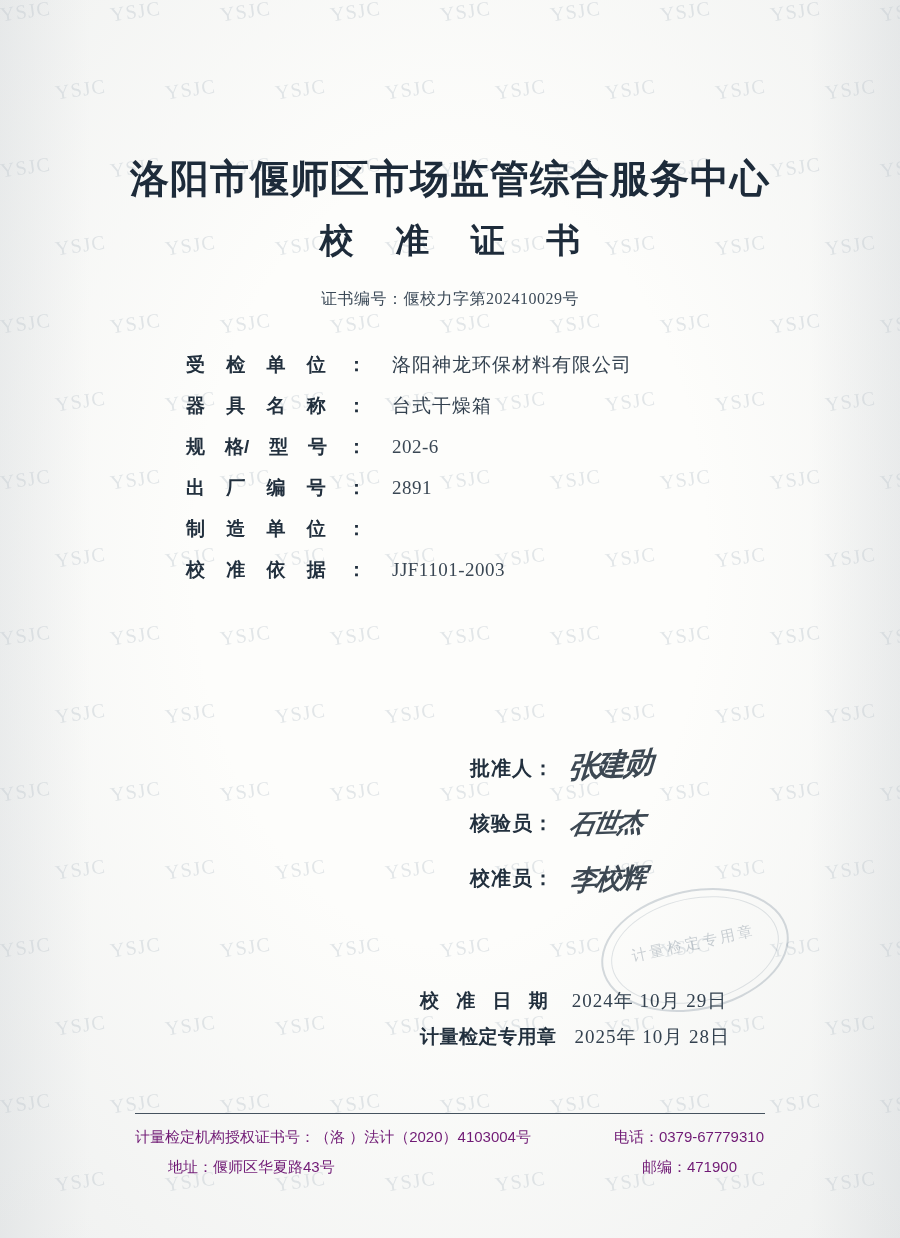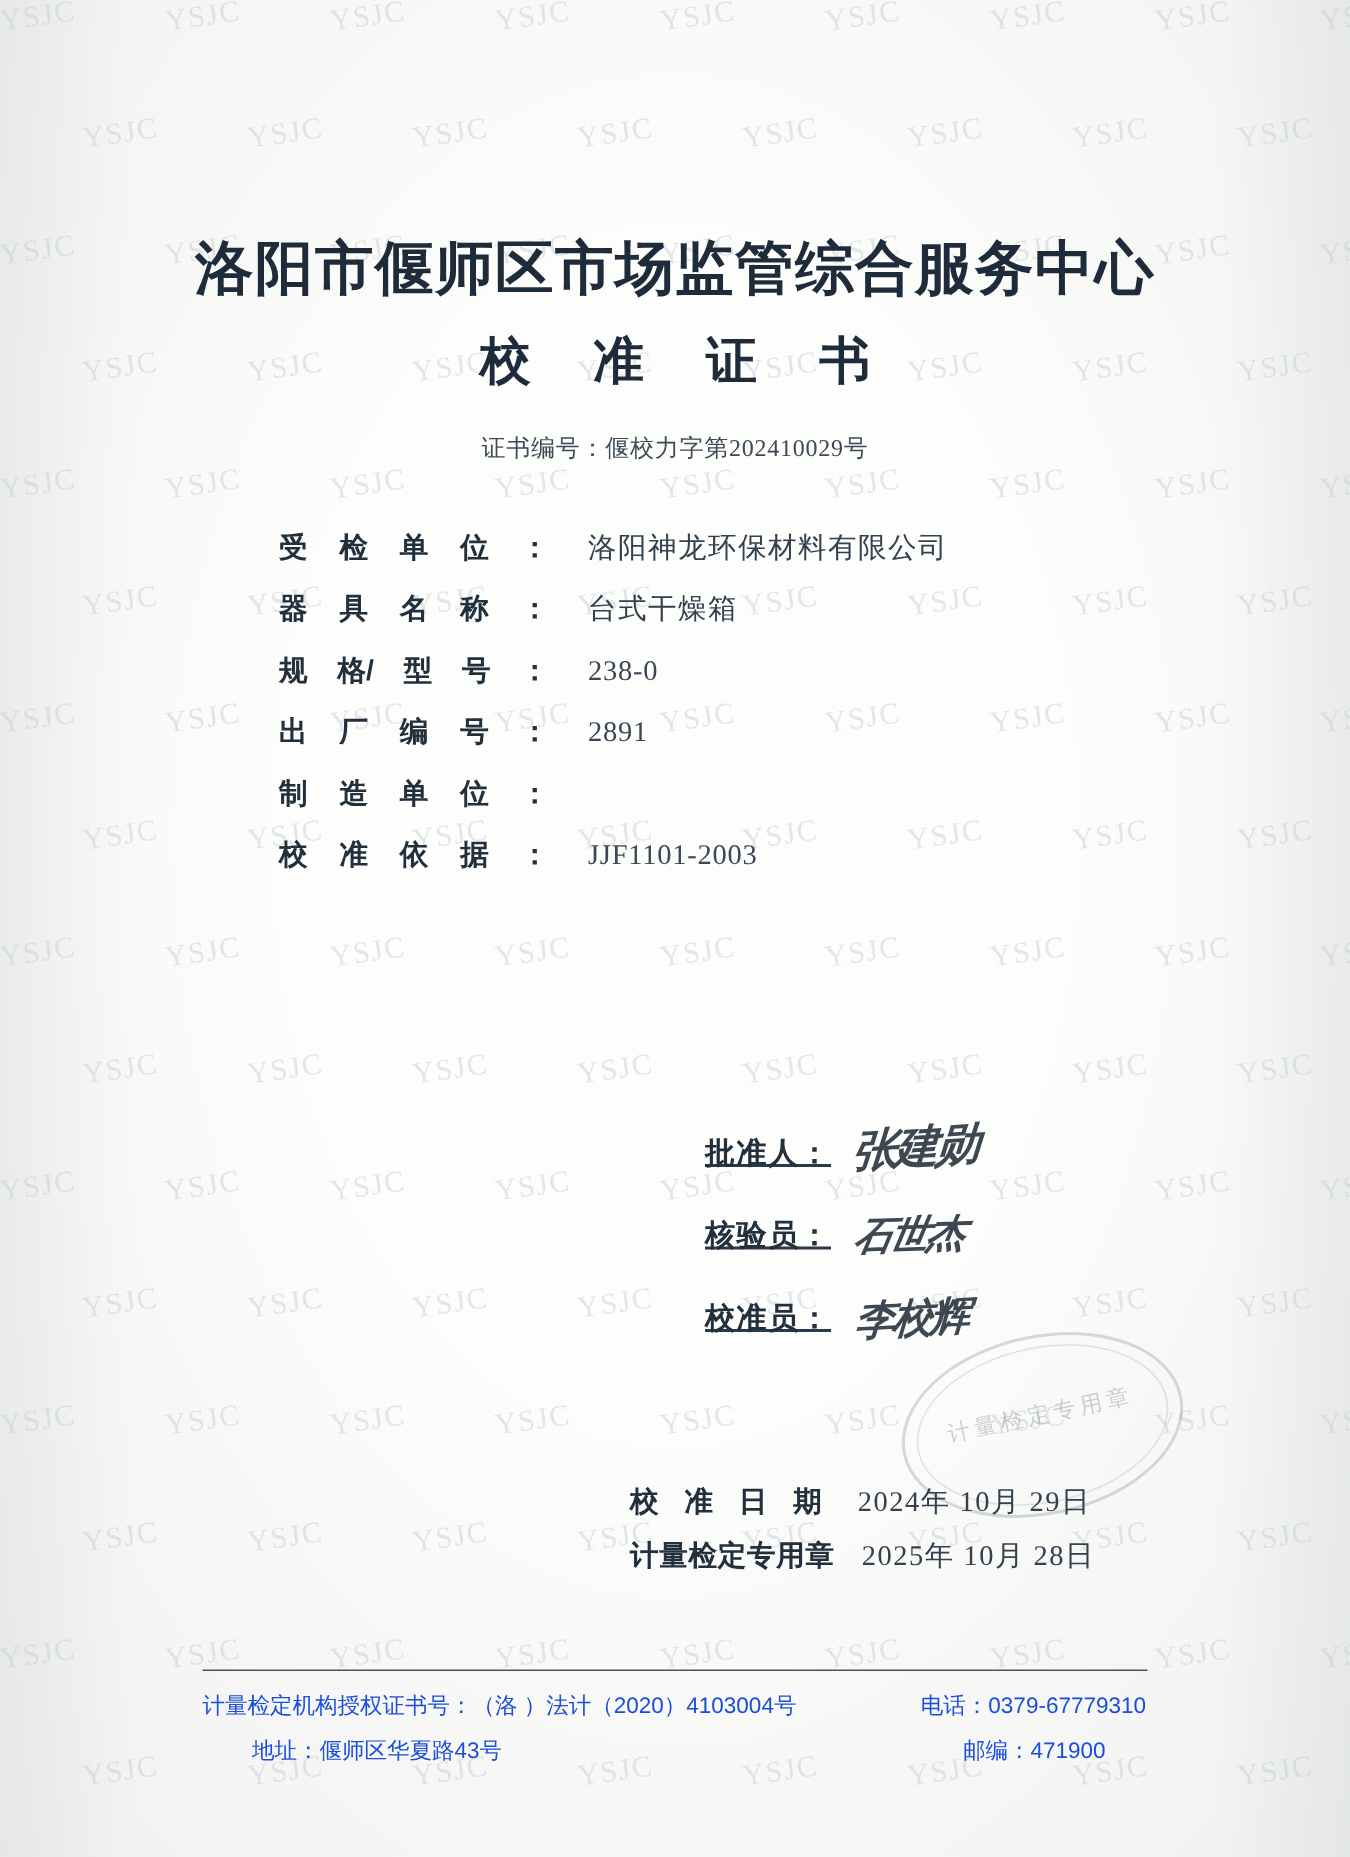--- a/index.html
+++ b/index.html
@@ -134,21 +134,20 @@
     letter-spacing: 1px;
     color: #33414f;
   }
 
   
   .sign-block {
     position: absolute;
     top: 755px;
     left: 470px;
     width: 400px;
-    text-decoration: underline;
   }
   .sign-row {
     position: relative;
     height: 55px;
     font-family: "Liberation Sans", sans-serif;
     font-size: 20px;
     font-weight: bold;
     color: #22303e;
     white-space: nowrap;
   }
@@ -238,21 +237,21 @@
     height: 1px;
     background: #46535f;
   }
   .footer {
     position: absolute;
     left: 135px;
     top: 1122px;
     width: 640px;
     font-family: "Liberation Sans", sans-serif;
     font-size: 15px;
-    color: #1d4ed8;
+    color: #701a75;
   }
   .footer-row {
     display: flex;
     height: 30px;
     align-items: center;
     justify-content: space-between;
   }
   .footer-left { white-space: nowrap; }
   .footer-right { white-space: nowrap; }
   .footer-row.r1 .footer-left { margin-left: 0px; }
@@ -435,21 +434,21 @@
       </div>
 
       <div class="field-row">
         <div class="field-label">
           <span class="ch">规</span>
           <span class="ch">格/</span>
           <span class="ch">型</span>
           <span class="ch">号</span>
           <span class="ch">：</span>
         </div>
-        <div class="field-value">238-0</div>
+        <div class="field-value">202-6</div>
       </div>
 
       <div class="field-row">
         <div class="field-label">
           <span class="ch">出</span>
           <span class="ch">厂</span>
           <span class="ch">编</span>
           <span class="ch">号</span>
           <span class="ch">：</span>
         </div>

